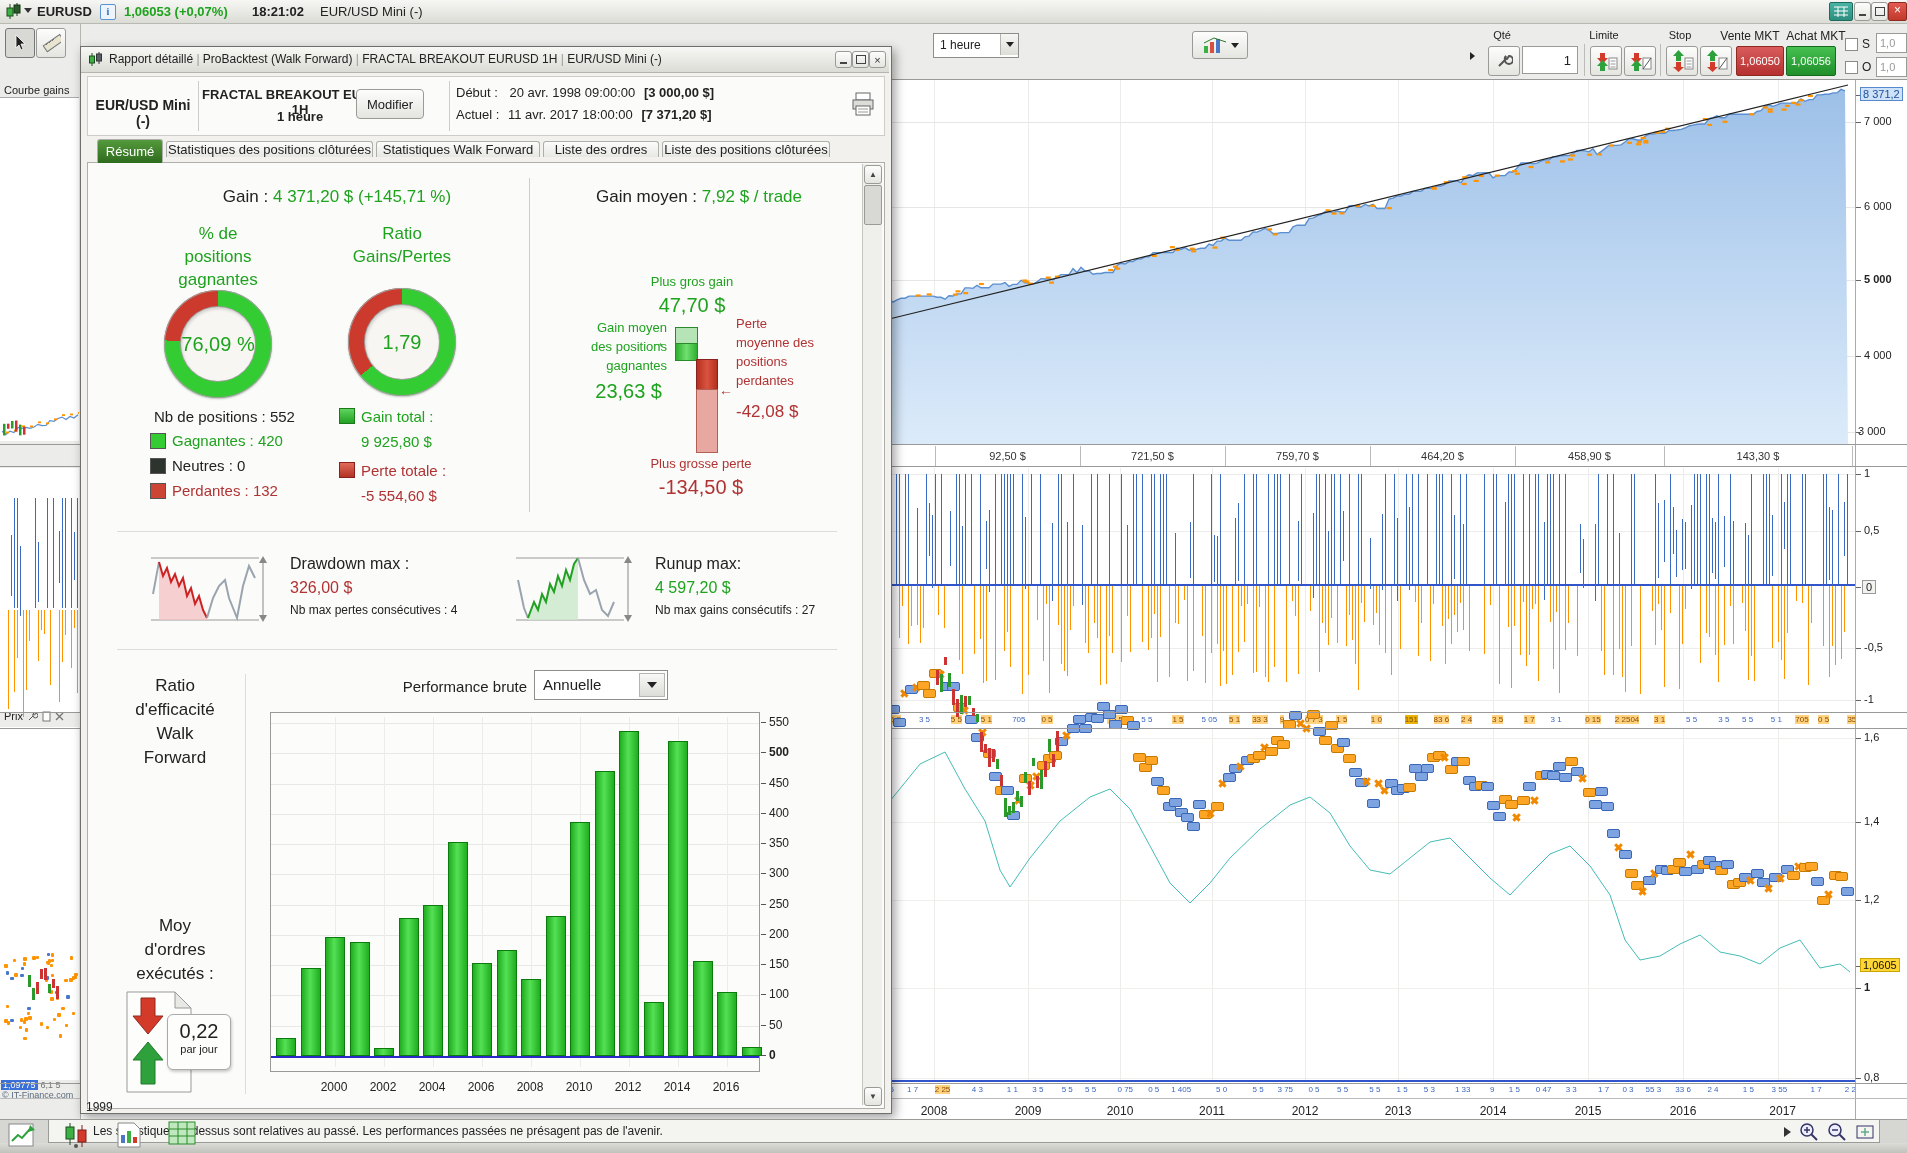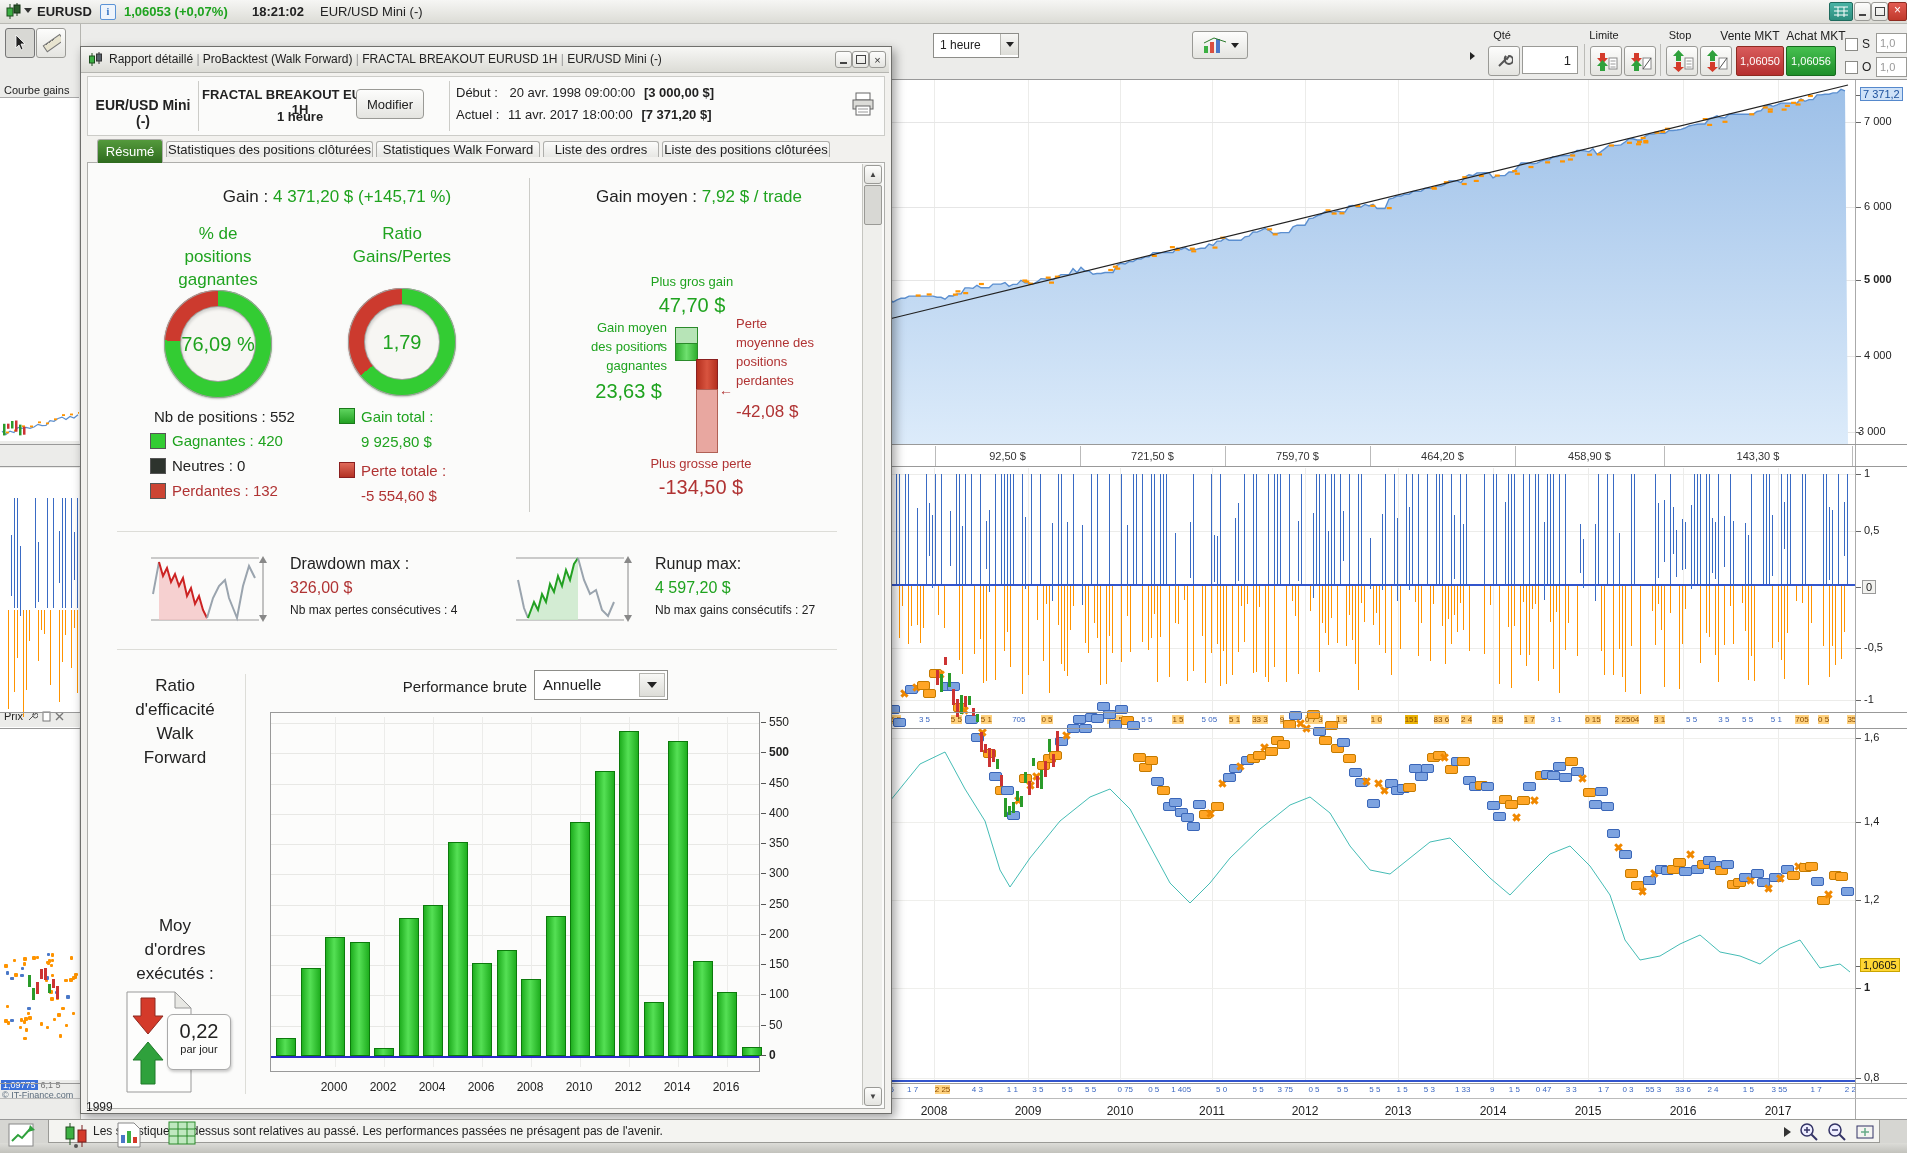--- a/index.html
+++ b/index.html
@@ -359,21 +359,21 @@
     <div style="position: absolute; left: 1628px; top: 370px; width: 100px; text-align: center; font-size: 11px; color: rgb(51, 51, 51);">143,30 $</div>
     <div style="position: absolute; left: 836px; top: 1024px; width: 36px; text-align: center; font-size: 12px;">2008</div>
     <div style="position: absolute; left: 930px; top: 1024px; width: 36px; text-align: center; font-size: 12px;">2009</div>
     <div style="position: absolute; left: 1022px; top: 1024px; width: 36px; text-align: center; font-size: 12px;">2010</div>
     <div style="position: absolute; left: 1114px; top: 1024px; width: 36px; text-align: center; font-size: 12px;">2011</div>
     <div style="position: absolute; left: 1207px; top: 1024px; width: 36px; text-align: center; font-size: 12px;">2012</div>
     <div style="position: absolute; left: 1300px; top: 1024px; width: 36px; text-align: center; font-size: 12px;">2013</div>
     <div style="position: absolute; left: 1395px; top: 1024px; width: 36px; text-align: center; font-size: 12px;">2014</div>
     <div style="position: absolute; left: 1490px; top: 1024px; width: 36px; text-align: center; font-size: 12px;">2015</div>
     <div style="position: absolute; left: 1585px; top: 1024px; width: 36px; text-align: center; font-size: 12px;">2016</div>
-    <div style="position: absolute; left: 1680px; top: 1024px; width: 36px; text-align: center; font-size: 12px;">2017</div>
+    <div style="position: absolute; left: 1680px; top: 1024px; width: 36px; text-align: right; font-size: 12px;">2017</div>
     <div style="position: absolute; left: 810px; top: 635px; font-size: 8px; white-space: nowrap; background: rgb(255, 210, 127); color: rgb(138, 75, 0);">5 5</div>
     <div style="position: absolute; left: 838.876px; top: 635px; font-size: 8px; white-space: nowrap; color: rgb(58, 102, 192);">3 5</div>
     <div style="position: absolute; left: 870.852px; top: 635px; font-size: 8px; white-space: nowrap; background: rgb(255, 210, 127); color: rgb(138, 75, 0);">5 5</div>
     <div style="position: absolute; left: 900.825px; top: 635px; font-size: 8px; white-space: nowrap; background: rgb(255, 210, 127); color: rgb(138, 75, 0);">5 1</div>
     <div style="position: absolute; left: 932.171px; top: 635px; font-size: 8px; white-space: nowrap; color: rgb(58, 102, 192);">705</div>
     <div style="position: absolute; left: 961.384px; top: 635px; font-size: 8px; white-space: nowrap; background: rgb(255, 210, 127); color: rgb(138, 75, 0);">0 5</div>
     <div style="position: absolute; left: 996.332px; top: 635px; font-size: 8px; white-space: nowrap; color: rgb(58, 102, 192);">35 3</div>
     <div style="position: absolute; left: 1027.43px; top: 635px; font-size: 8px; white-space: nowrap; background: rgb(255, 210, 127); color: rgb(138, 75, 0);">75 5</div>
     <div style="position: absolute; left: 1061.24px; top: 635px; font-size: 8px; white-space: nowrap; color: rgb(58, 102, 192);">5 5</div>
     <div style="position: absolute; left: 1092.39px; top: 635px; font-size: 8px; white-space: nowrap; background: rgb(255, 210, 127); color: rgb(138, 75, 0);">1 5</div>
@@ -1162,21 +1162,21 @@
     <div style="position: absolute; left: 956px; top: 696.146px; width: 3px; height: 11.8542px; background: rgb(204, 51, 51);"></div>
     <div style="position: absolute; left: 960px; top: 690.407px; width: 3px; height: 18.6479px; background: rgb(42, 155, 42);"></div>
     <div style="position: absolute; left: 964px; top: 681.198px; width: 3px; height: 15.6166px; background: rgb(204, 51, 51);"></div>
     <div style="position: absolute; left: 968px; top: 659.079px; width: 3px; height: 12.5473px; background: rgb(42, 155, 42);"></div>
     <div style="position: absolute; left: 972px; top: 673.693px; width: 3px; height: 13.1509px; background: rgb(204, 51, 51);"></div>
     <div style="position: absolute; left: 976px; top: 651.143px; width: 3px; height: 19.7793px; background: rgb(204, 51, 51);"></div>
   </div>
 
 <div id="gutter" class="abs" style="left:1855px;top:80px;width:52px;height:1040px;background:#fff;border-left:1px solid #aaa;z-index:2">
     <div style="position: absolute; left: 0px; top: 15px; width: 5px; height: 1px; background: rgb(102, 102, 102);"></div>
-    <div style="position: absolute; font-size: 11px; white-space: nowrap; background: rgb(207, 226, 248); border: 1px solid rgb(85, 136, 204); color: rgb(26, 79, 156); padding: 0px 2px; top: 7px; left: 4px;">7 371,2</div>
+    <div style="position: absolute; font-size: 11px; white-space: nowrap; background: rgb(207, 226, 248); border: 1px solid rgb(85, 136, 204); color: rgb(26, 79, 156); padding: 0px 2px; top: 7px; left: 4px;">8 371,2</div>
     <div style="position: absolute; left: 0px; top: 42px; width: 5px; height: 1px; background: rgb(102, 102, 102);"></div>
     <div style="position: absolute; left: 8px; top: 35px; font-size: 11px; white-space: nowrap;">7 000</div>
     <div style="position: absolute; left: 0px; top: 127px; width: 5px; height: 1px; background: rgb(102, 102, 102);"></div>
     <div style="position: absolute; left: 8px; top: 120px; font-size: 11px; white-space: nowrap;">6 000</div>
     <div style="position: absolute; left: 0px; top: 200px; width: 5px; height: 1px; background: rgb(102, 102, 102);"></div>
     <div style="position: absolute; left: 8px; top: 193px; font-size: 11px; white-space: nowrap; font-weight: bold;">5 000</div>
     <div style="position: absolute; left: 0px; top: 276px; width: 5px; height: 1px; background: rgb(102, 102, 102);"></div>
     <div style="position: absolute; left: 8px; top: 269px; font-size: 11px; white-space: nowrap;">4 000</div>
     <div style="position: absolute; left: 0px; top: 352px; width: 5px; height: 1px; background: rgb(102, 102, 102);"></div>
     <div style="position: absolute; left: 2px; top: 345px; font-size: 11px; white-space: nowrap;">3 000</div>

